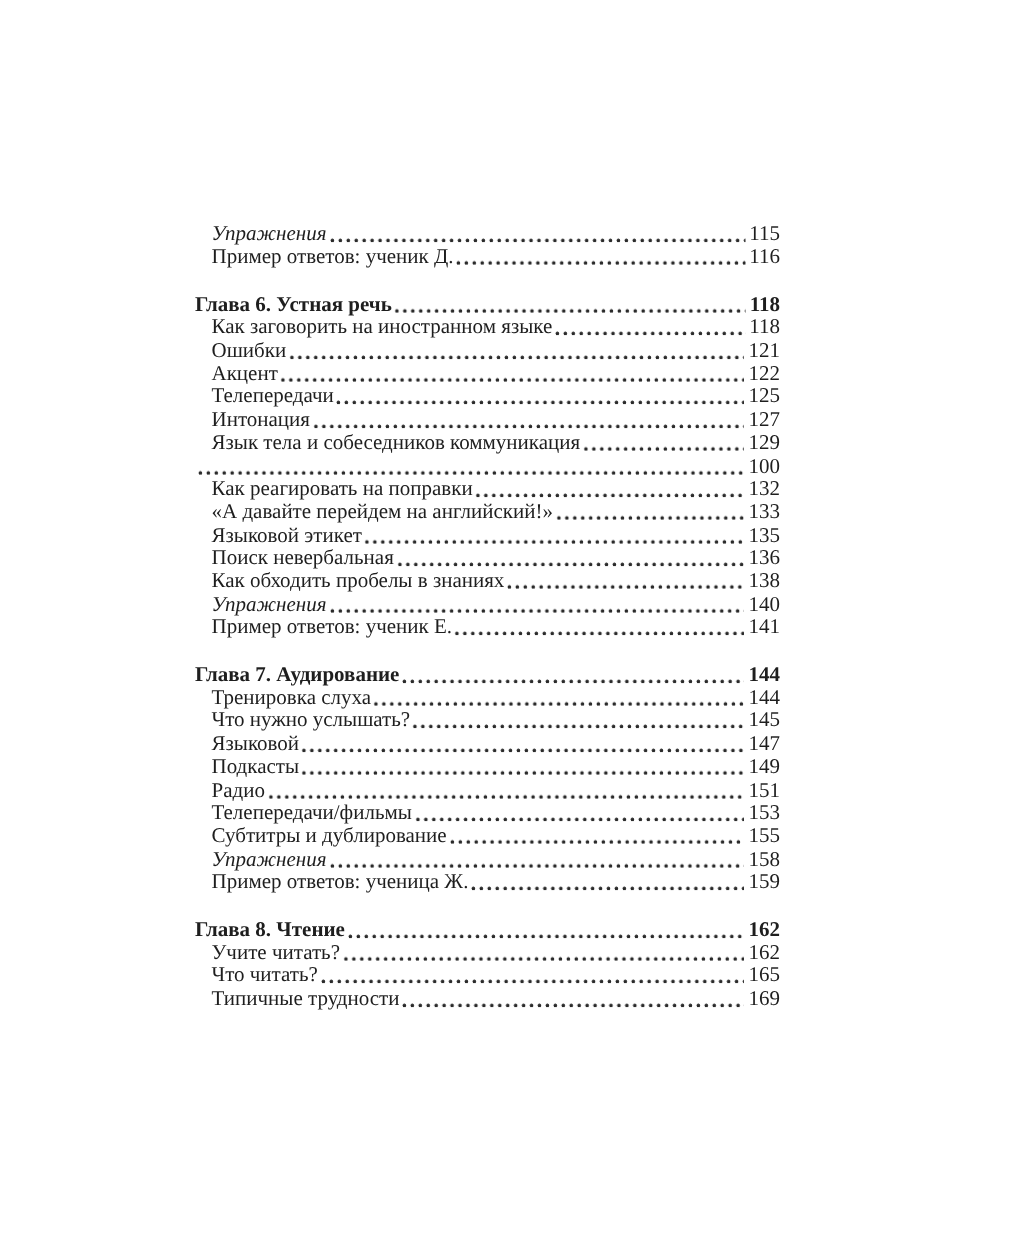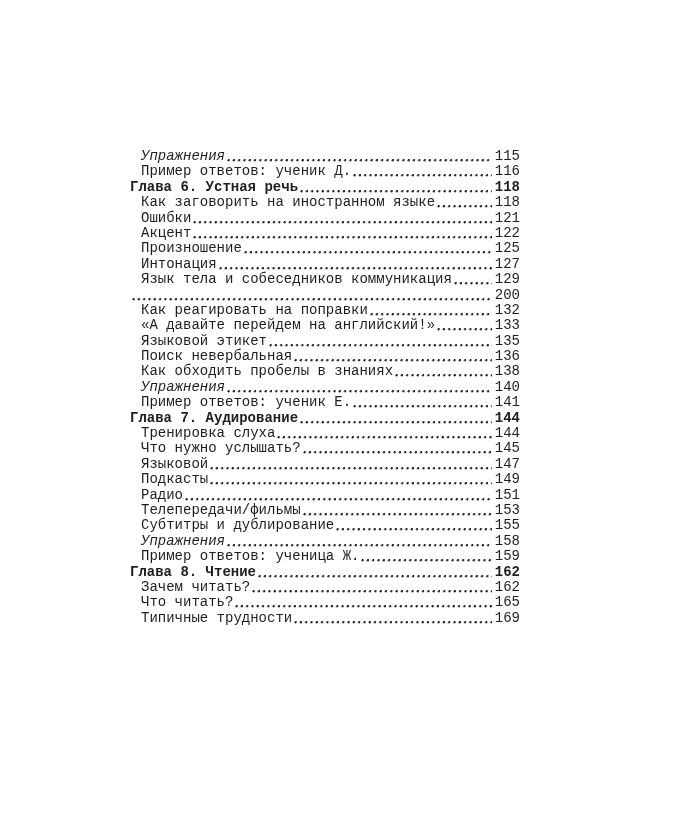--- a/index.html
+++ b/index.html
@@ -23,28 +23,28 @@
     top: 149px;
     width: 390px;
     color: #1e1e1e;
     font-size: 14px;
   }
   .row {
     display: flex;
     align-items: stretch;
     line-height: 15.4px;
     height: 15.4px;
-    font-family: Liberation Mono, monospace;
   }
   .row .title {
     white-space: nowrap;
     flex: 0 0 auto;
   }
   .row.chapter {
     font-weight: bold;
+    margin-top: 16px;
   }
   .row.item .title,
   .row.exercise .title {
     padding-left: 11px;
   }
   .row.exercise .title {
     font-style: italic;
   }
   .dots {
     flex: 1 1 auto;
@@ -90,37 +90,37 @@
     <span class="title">Ошибки</span>
     <span class="dots"></span>
     <span class="pnum">121</span>
   </div>
       <div class="row item">
     <span class="title">Акцент</span>
     <span class="dots"></span>
     <span class="pnum">122</span>
   </div>
       <div class="row item">
-    <span class="title">Произношение</span>
+    <span class="title">Телепередачи</span>
     <span class="dots"></span>
     <span class="pnum">125</span>
   </div>
       <div class="row item">
     <span class="title">Интонация</span>
     <span class="dots"></span>
     <span class="pnum">127</span>
   </div>
       <div class="row item">
     <span class="title">Язык тела и собеседников коммуникация</span>
     <span class="dots"></span>
     <span class="pnum">129</span>
   </div>
       <div class="row item">
     <span class="dots"></span>
-    <span class="pnum">200</span>
+    <span class="pnum">100</span>
   </div>
       <div class="row item">
     <span class="title">Как реагировать на поправки</span>
     <span class="dots"></span>
     <span class="pnum">132</span>
   </div>
       <div class="row item">
     <span class="title">«А давайте перейдем на английский!»</span>
     <span class="dots"></span>
     <span class="pnum">133</span>
@@ -199,21 +199,21 @@
     <span class="title">Пример ответов: ученица Ж.</span>
     <span class="dots"></span>
     <span class="pnum">159</span>
   </div>
       <div class="row chapter">
     <span class="title">Глава 8. Чтение</span>
     <span class="dots"></span>
     <span class="pnum">162</span>
   </div>
       <div class="row item">
-    <span class="title">Зачем читать?</span>
+    <span class="title">Учите читать?</span>
     <span class="dots"></span>
     <span class="pnum">162</span>
   </div>
       <div class="row item">
     <span class="title">Что читать?</span>
     <span class="dots"></span>
     <span class="pnum">165</span>
   </div>
       <div class="row item">
     <span class="title">Типичные трудности</span>

